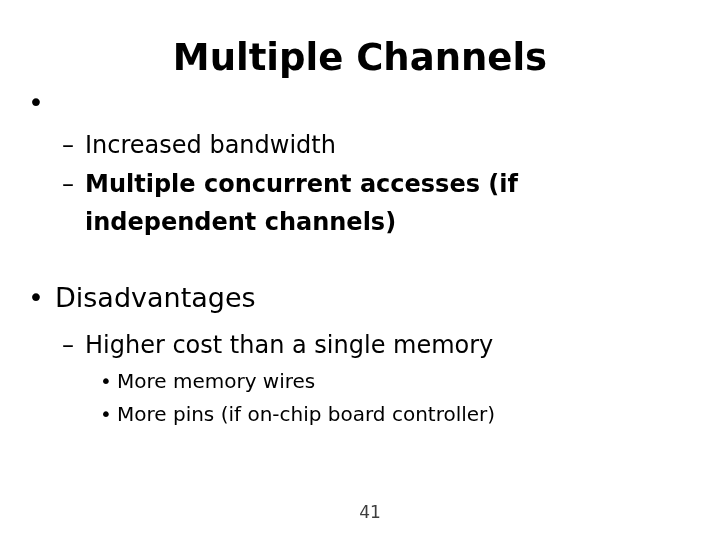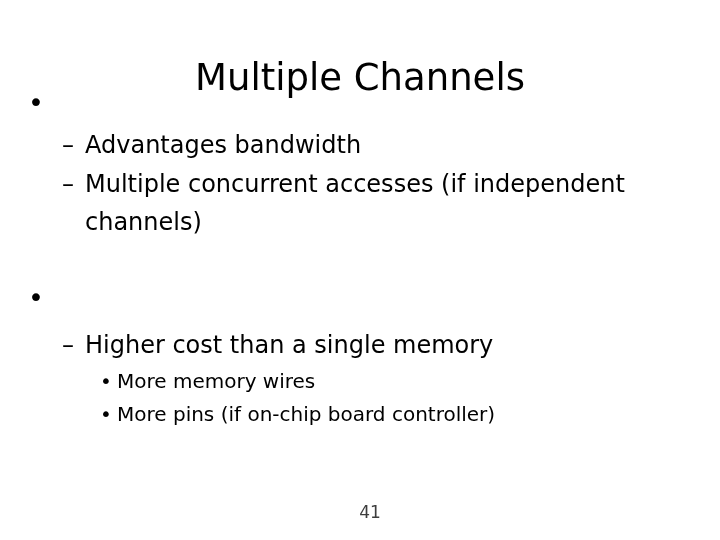--- a/index.html
+++ b/index.html
@@ -11,40 +11,39 @@
     color: #000000;
     font-family: "DejaVu Sans", sans-serif;
     overflow: hidden;
   }
   .title {
     position: absolute;
     left: 0; right: 0; top: 36px;
     text-align: center;
     font-size: 37px;
     line-height: 44px;
-    font-weight: 400;
+    font-weight: 700;
     white-space: nowrap;
-    margin-top: 20px;
   }
   .row {
     position: absolute;
     display: flex;
     align-items: flex-start;
   }
   .row .marker { flex: 0 0 auto; }
   .lvl1 { left: 28px; font-size: 27px; line-height: 34px; }
   .lvl1 .marker { width: 27px; }
   .lvl2 { left: 62px; font-size: 24px; line-height: 38px; }
   .lvl2 .marker { width: 23px; }
   .lvl3 { left: 100px; font-size: 20px; line-height: 33px; }
   .lvl3 .marker { width: 17px; }
   .row-adv   { top: 86px; }
   .row-inc   { top: 126px; }
   .row-multi { top: 165px; }
-  .row-multi .text { display: block; max-width: 600px; }
+  .row-multi .text { display: block; max-width: 600px; font-weight: bold; }
   .row-dis   { top: 281px; }
   .row-high  { top: 326px; }
   .row-board { top: 365px; }
   .row-pins  { top: 398px; }
   .page-number {
     position: absolute;
     left: 0; right: 0; top: 501px;
     text-align: center;
     font-size: 17px;
     line-height: 22px;
@@ -58,30 +57,31 @@
 <div class="slide">
 
   <div class="title">Multiple Channels</div>
 
   <div class="row lvl1 row-adv">
     <span class="marker">•</span>
   </div>
 
   <div class="row lvl2 row-inc">
     <span class="marker">–</span>
-    <span class="text">Advantages bandwidth</span>
+    <span class="text">Increased bandwidth</span>
   </div>
 
   <div class="row lvl2 row-multi">
     <span class="marker">–</span>
     <span class="text">Multiple concurrent accesses (if independent channels)</span>
   </div>
 
   <div class="row lvl1 row-dis">
     <span class="marker">•</span>
+    <span class="text">Disadvantages</span>
   </div>
 
   <div class="row lvl2 row-high">
     <span class="marker">–</span>
     <span class="text">Higher cost than a single memory</span>
   </div>
 
   <div class="row lvl3 row-board">
     <span class="marker">•</span>
     <span class="text">More memory wires</span>

